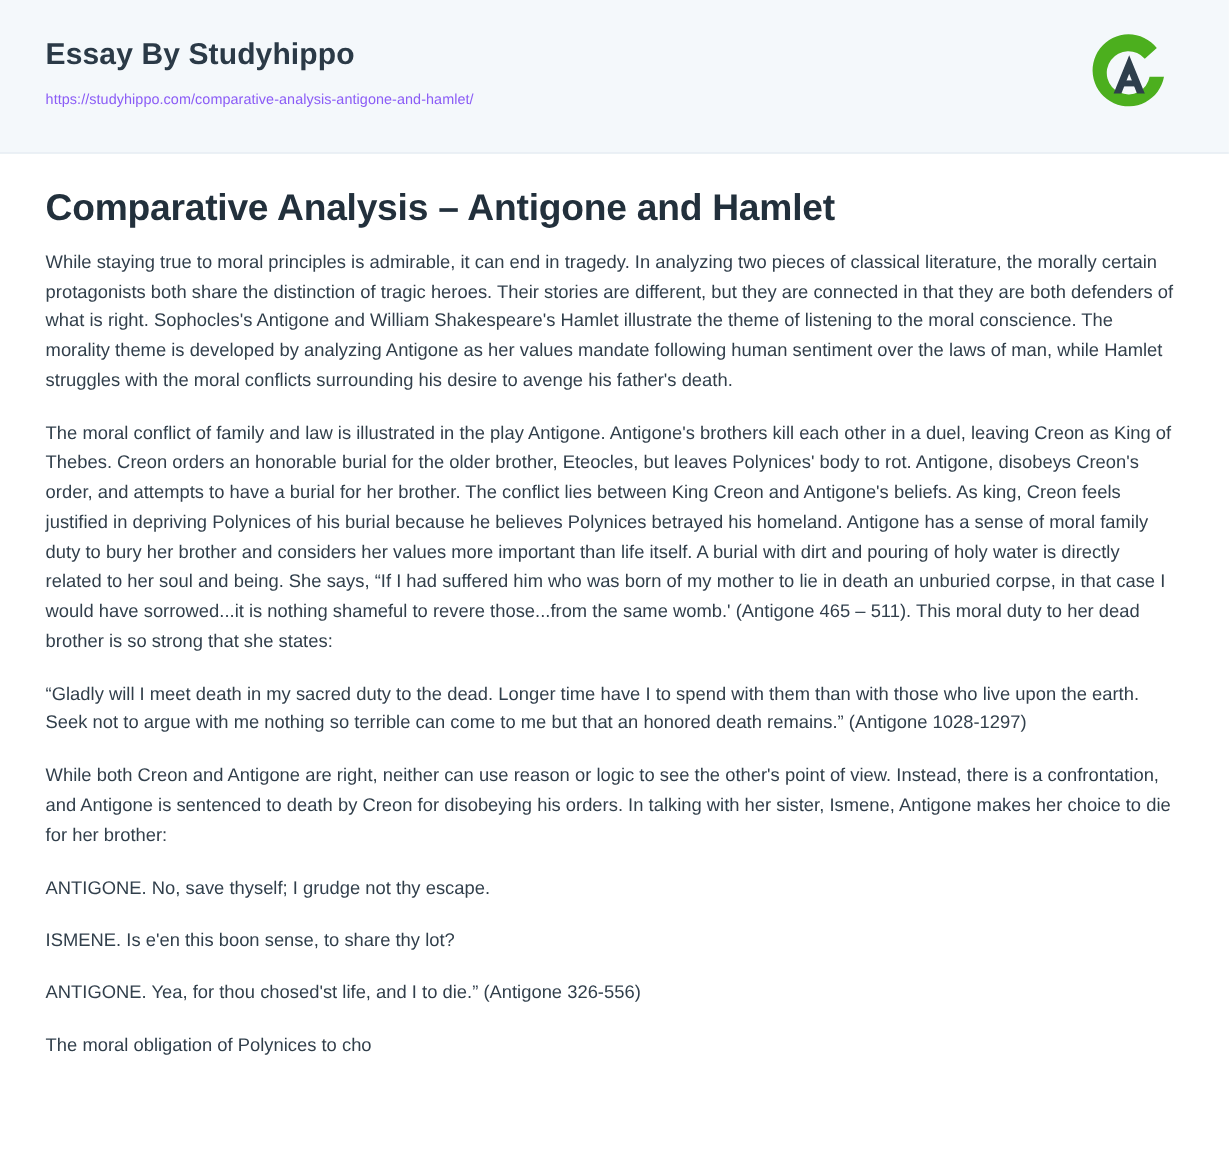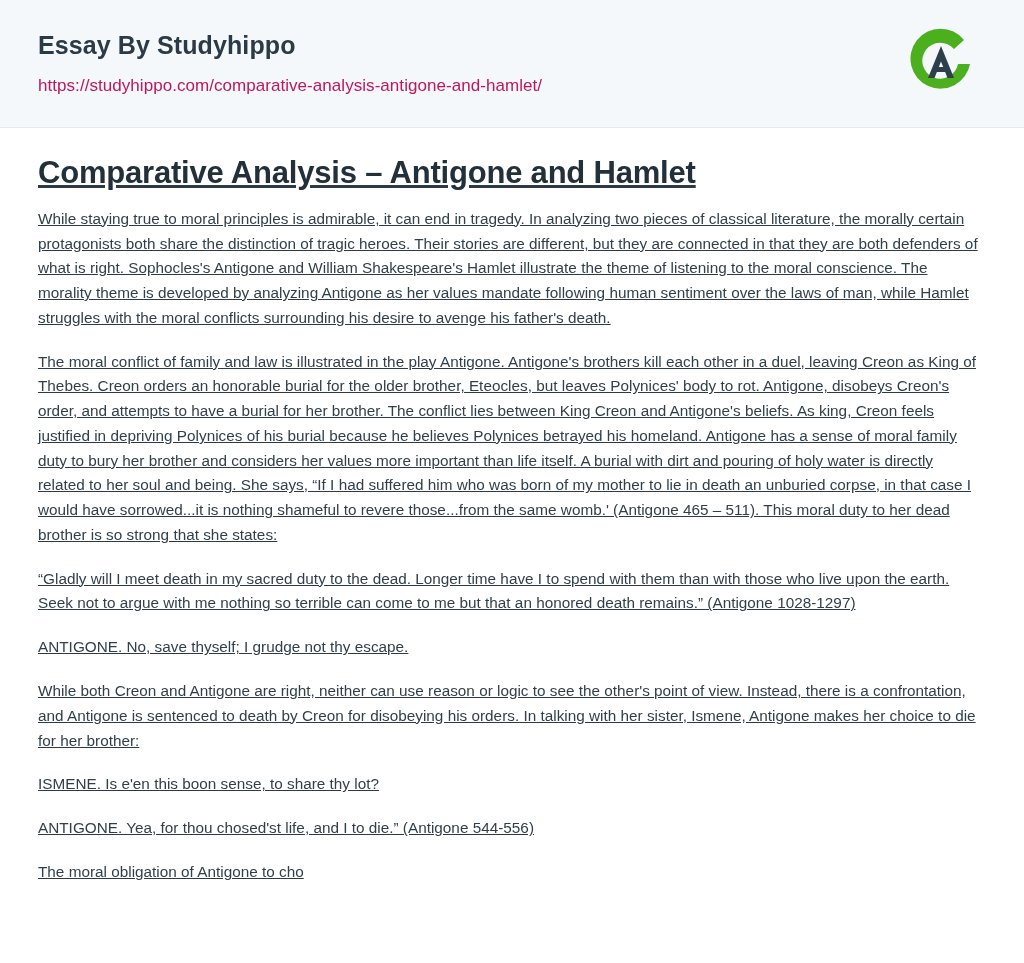--- a/index.html
+++ b/index.html
@@ -32,38 +32,37 @@
   .site-title {
     font-size: 25px;
     font-weight: bold;
     color: #2b3a47;
     letter-spacing: 0.1px;
     margin: 0;
     line-height: 1.2;
   }
   .site-url {
     margin-top: 16px;
-    font-size: 17px;
-    color: #be185d;
+    font-size: 12px;
+    color: #8b5cf6;
     text-decoration: none;
     display: inline-block;
     letter-spacing: 0.05px;
   }
   .logo {
     position: absolute;
     right: 44px;
     top: 22px;
     width: 78px;
     height: 78px;
   }
   
   .article {
     padding: 26px 40px 0 38px;
     box-sizing: border-box;
-    text-decoration: underline;
   }
   .article-title {
     font-size: 31px;
     font-weight: bold;
     color: #22303c;
     margin: 0 0 14px 0;
     letter-spacing: -0.2px;
     line-height: 1.25;
   }
   .article p {
@@ -89,20 +88,20 @@
         <rect x="31" y="45" width="16" height="5" fill="#2e3f4c"></rect>
       </svg>
     </span>
   </div>
 
   <div class="article">
     <h1 class="article-title">Comparative Analysis – Antigone and Hamlet</h1>
     <p>While staying true to moral principles is admirable, it can end in tragedy. In analyzing two pieces of classical literature, the morally certain protagonists both share the distinction of tragic heroes. Their stories are different, but they are connected in that they are both defenders of what is right. Sophocles's Antigone and William Shakespeare's Hamlet illustrate the theme of listening to the moral conscience. The morality theme is developed by analyzing Antigone as her values mandate following human sentiment over the laws of man, while Hamlet struggles with the moral conflicts surrounding his desire to avenge his father's death.</p>
     <p>The moral conflict of family and law is illustrated in the play Antigone. Antigone's brothers kill each other in a duel, leaving Creon as King of Thebes. Creon orders an honorable burial for the older brother, Eteocles, but leaves Polynices' body to rot. Antigone, disobeys Creon's order, and attempts to have a burial for her brother. The conflict lies between King Creon and Antigone's beliefs. As king, Creon feels justified in depriving Polynices of his burial because he believes Polynices betrayed his homeland. Antigone has a sense of moral family duty to bury her brother and considers her values more important than life itself. A burial with dirt and pouring of holy water is directly related to her soul and being. She says, “If I had suffered him who was born of my mother to lie in death an unburied corpse, in that case I would have sorrowed...it is nothing shameful to revere those...from the same womb.' (Antigone 465 – 511). This moral duty to her dead brother is so strong that she states:</p>
     <p>“Gladly will I meet death in my sacred duty to the dead. Longer time have I to spend with them than with those who live upon the earth. Seek not to argue with me nothing so terrible can come to me but that an honored death remains.” (Antigone 1028-1297)</p>
+    <p>While both Creon and Antigone are right, neither can use reason or logic to see the other's point of view. Instead, there is a confrontation, and Antigone is sentenced to death by Creon for disobeying his orders. In talking with her sister, Ismene, Antigone makes her choice to die for her brother:</p>
     <p>ANTIGONE. No, save thyself; I grudge not thy escape.</p>
-    <p>While both Creon and Antigone are right, neither can use reason or logic to see the other's point of view. Instead, there is a confrontation, and Antigone is sentenced to death by Creon for disobeying his orders. In talking with her sister, Ismene, Antigone makes her choice to die for her brother:</p>
     <p>ISMENE. Is e'en this boon sense, to share thy lot?</p>
-    <p>ANTIGONE. Yea, for thou chosed'st life, and I to die.” (Antigone 544-556)</p>
-    <p>The moral obligation of Antigone to cho</p>
+    <p>ANTIGONE. Yea, for thou chosed'st life, and I to die.” (Antigone 326-556)</p>
+    <p>The moral obligation of Polynices to cho</p>
   </div>
 
 </div>
 
 </body></html>

